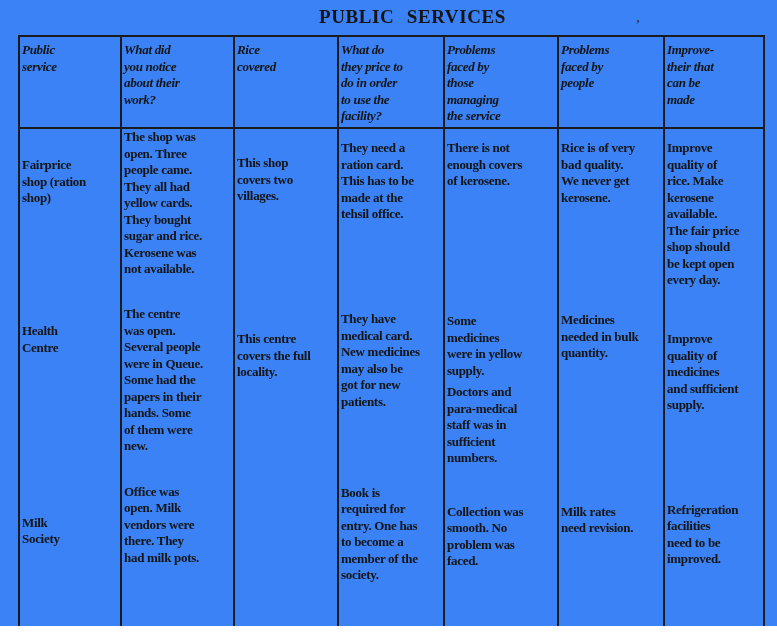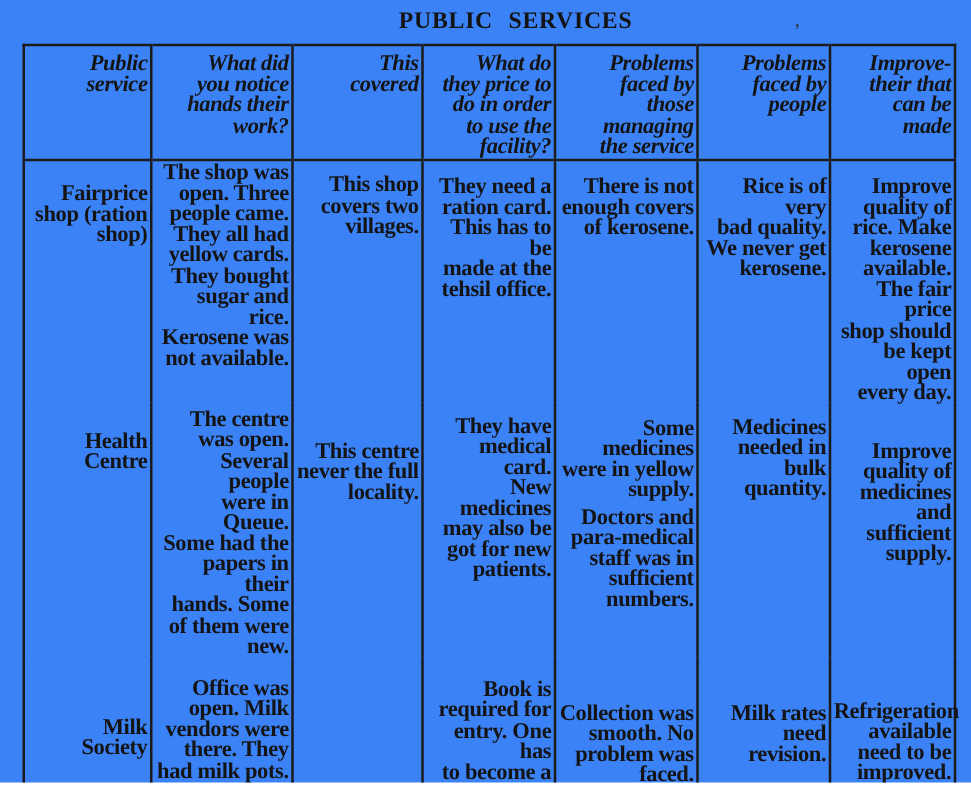--- a/index.html
+++ b/index.html
@@ -40,24 +40,24 @@
     width: 745px;
     height: 597px;
     border-collapse: collapse;
     table-layout: fixed;
     border: 2px solid #1b1b1b;
   }
   th, td {
     border-left: 2px solid #1b1b1b;
     vertical-align: top;
     padding: 0 2px;
-    font-size: 18px;
+    font-size: 13px;
     line-height: 16.5px;
     letter-spacing: -0.3px;
-    text-align: right;
+    text-align: left;
     font-weight: bold;
   }
   th:first-child, td:first-child { border-left: none; }
   thead th {
     border-bottom: 2px solid #1b1b1b;
     font-style: italic;
     padding-top: 5px;
   }
   .cell-text { white-space: pre-line; }
   .cell-text + .cell-text { margin-top: 5px; }
@@ -82,25 +82,25 @@
     </colgroup>
     <thead>
       <tr style="height:92px">
         <th>
             <div class="cell-text">Public
 service</div>
           </th>
         <th>
             <div class="cell-text">What did
 you notice
-hands their
+about their
 work?</div>
           </th>
         <th>
-            <div class="cell-text">This
+            <div class="cell-text">Rice
 covered</div>
           </th>
         <th>
             <div class="cell-text">What do
 they price to
 do in order
 to use the
 facility?</div>
           </th>
         <th>
@@ -118,37 +118,37 @@
         <th>
             <div class="cell-text">Improve-
 their that
 can be
 made</div>
           </th>
       </tr>
     </thead>
     <tbody>
       <tr style="height:173px">
-        <td style="padding-top:17px">
+        <td style="padding-top:28px">
             <div class="cell-text">Fairprice
 shop (ration
 shop)</div>
           </td>
         <td style="padding-top:0">
             <div class="cell-text">The shop was
 open. Three
 people came.
 They all had
 yellow cards.
 They bought
 sugar and rice.
 Kerosene was
 not available.</div>
           </td>
-        <td style="padding-top:10px">
+        <td style="padding-top:26px">
             <div class="cell-text">This shop
 covers two
 villages.</div>
           </td>
         <td style="padding-top:11px">
             <div class="cell-text">They need a
 ration card.
 This has to be
 made at the
 tehsil office.</div>
@@ -187,21 +187,21 @@
 Several people
 were in Queue.
 Some had the
 papers in their
 hands. Some
 of them were
 new.</div>
           </td>
         <td style="padding-top:30px">
             <div class="cell-text">This centre
-never the full
+covers the full
 locality.</div>
           </td>
         <td style="padding-top:10px">
             <div class="cell-text">They have
 medical card.
 New medicines
 may also be
 got for new
 patients.</div>
           </td>
@@ -257,21 +257,21 @@
 smooth. No
 problem was
 faced.</div>
           </td>
         <td style="padding-top:37px">
             <div class="cell-text">Milk rates
 need revision.</div>
           </td>
         <td style="padding-top:35px">
             <div class="cell-text">Refrigeration
-available
+facilities
 need to be
 improved.</div>
           </td>
       </tr>
     </tbody>
   </table>
 
 </div>
 
 </body></html>

